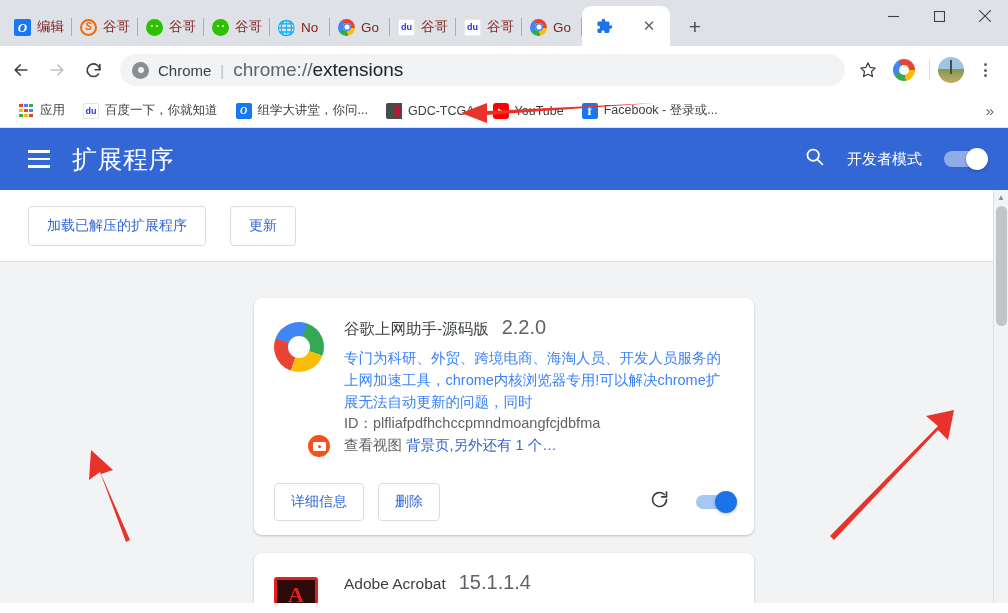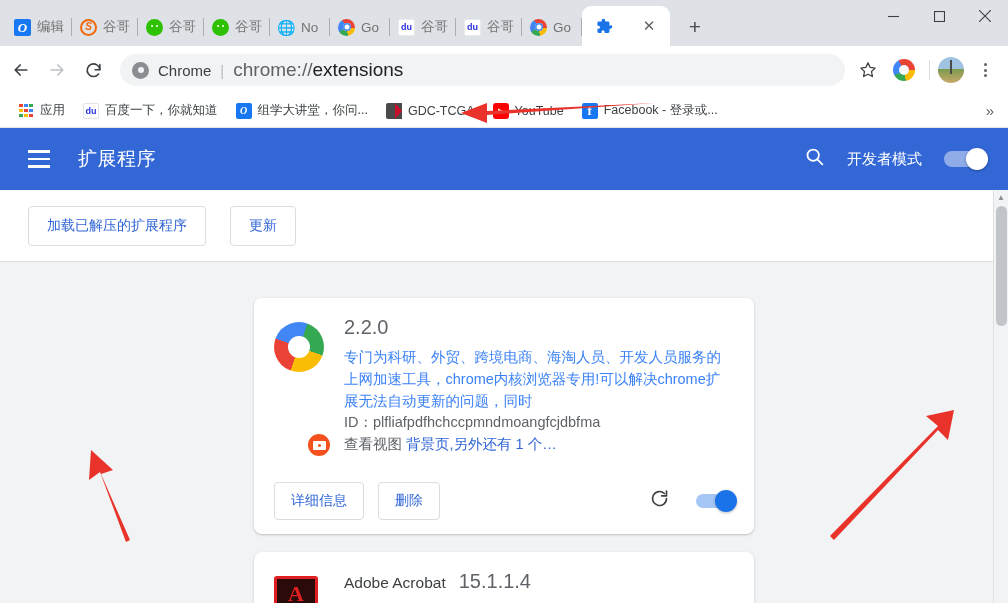--- a/index.html
+++ b/index.html
@@ -43,21 +43,21 @@
     border-radius: 9px 9px 0 0;
     max-width: 90px;
     min-width: 88px;
     height: 40px;
     justify-content: space-between;
     padding: 0 12px 0 14px;
   }
   .tab.active::after { display: none; }
   .tab-title {
     font-size: 13.5px;
-    color: #737373;
+    color: #7f1d1d;
     white-space: nowrap;
     overflow: hidden;
   }
   .favicon {
     width: 17px; height: 17px;
     flex-shrink: 0;
     display: flex; align-items: center; justify-content: center;
     font-size: 12px;
     line-height: 1;
     border-radius: 2px;
@@ -228,21 +228,21 @@
   .ext-header {
     height: 62px;
     background: #3367d6;
     display: flex;
     align-items: center;
     padding: 0 22px 0 28px;
     color: #fff;
   }
   .hamburger { display: flex; flex-direction: column; gap: 5px; cursor: pointer; }
   .hamburger i { display: block; width: 22px; height: 2.5px; background: #fff; }
-  .ext-title { font-size: 19px; margin-left: 28px; letter-spacing: .5px; }
+  .ext-title { font-size: 25px; margin-left: 22px; letter-spacing: .5px; }
   .hdr-right { margin-left: auto; display: flex; align-items: center; gap: 22px; }
   .search-ico { font-size: 20px; color: #fff; }
   .devmode-label { font-size: 15px; }
   .toggle {
     width: 42px; height: 16px; border-radius: 8px;
     background: rgba(255,255,255,.45);
     position: relative;
   }
   .toggle .knob {
     position: absolute; right: -2px; top: -3px;
@@ -607,20 +607,21 @@
     <div class="ext-card">
       <div class="card-main">
         <div class="card-icon-wrap">
           <div class="google-ring"></div>
           <div class="badge-orange">
               <i></i>
             </div>
         </div>
         <div class="card-text">
           <div class="card-title-row">
+            <span class="card-title">谷歌上网助手-源码版</span>
             <span class="card-version">2.2.0</span>
           </div>
           <div class="card-desc">专门为科研、外贸、跨境电商、海淘人员、开发人员服务的上网加速工具，chrome内核浏览器专用!可以解决chrome扩展无法自动更新的问题，同时</div>
           <div class="card-id"><span>ID：</span><span>plfliafpdfhchccpmndmoangfcjdbfma</span></div>
           <div class="card-views">
             <span>查看视图</span>
             <a href="#">背景页,另外还有 1 个…</a>
           </div>
         </div>
       </div>

